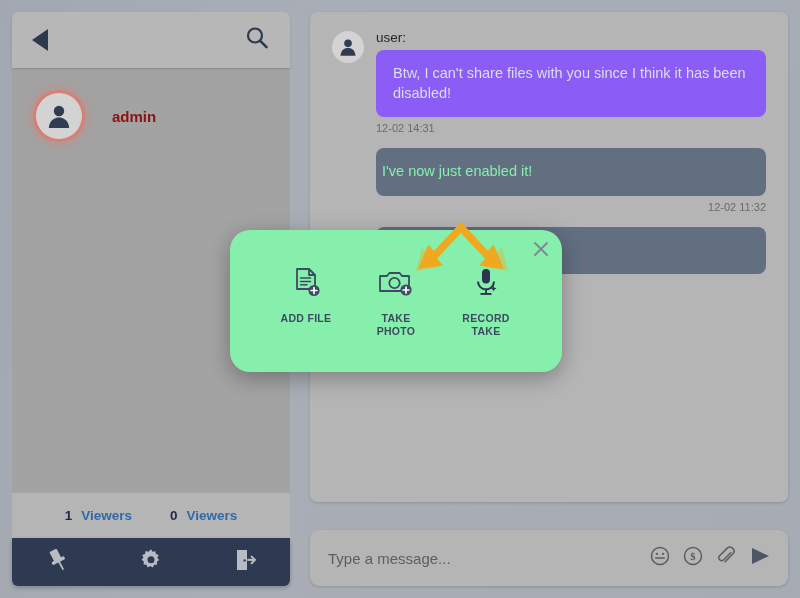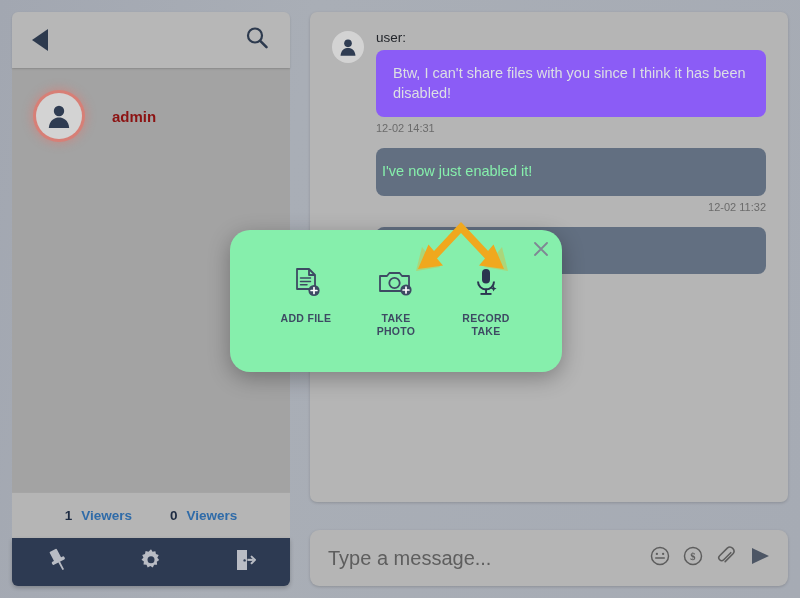--- a/index.html
+++ b/index.html
@@ -175,21 +175,21 @@
     display: flex;
     align-items: center;
     padding: 0 16px 0 18px;
   }
   #composer input {
     flex: 1;
     border: none;
     outline: none;
     background: transparent;
     font-family: "Liberation Sans", sans-serif;
-    font-size: 20px;
+    font-size: 15px;
     color: #3f3f3f;
   }
   #composer input::placeholder { color: #5e5e5e; }
   .comp-icons { display: flex; align-items: center; gap: 11px; }
   .comp-icons span { cursor: pointer; display: block; }
 
   
   #modal {
     position: absolute;
     left: 230px;

